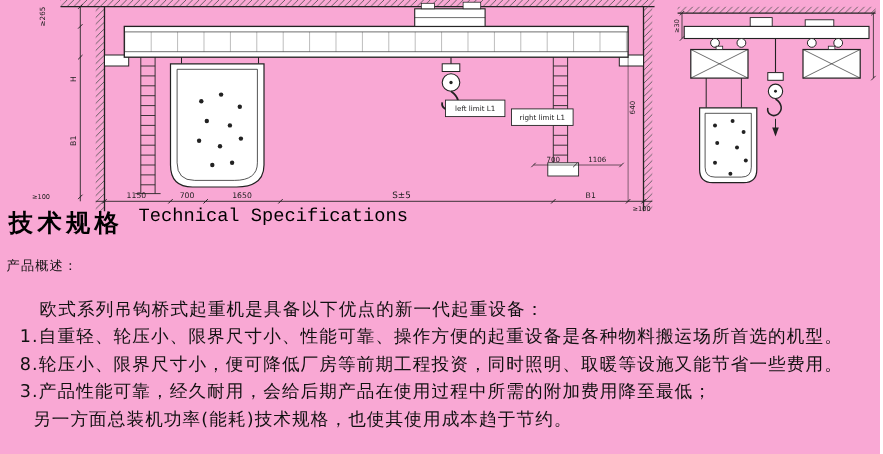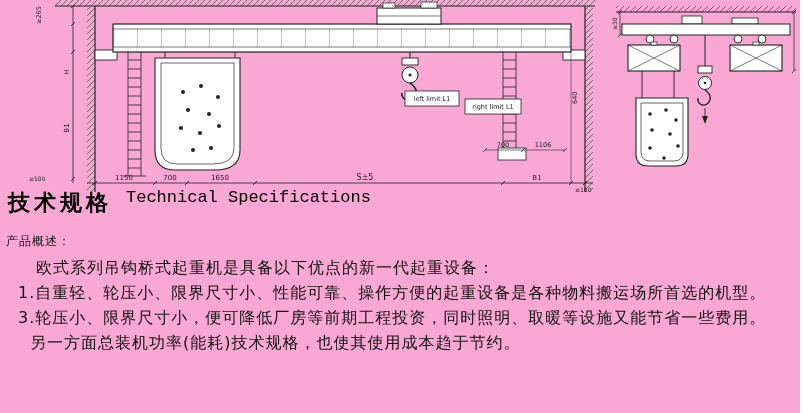--- a/index.html
+++ b/index.html
@@ -12,21 +12,21 @@
   svg text { font-family:"DejaVu Sans",sans-serif; fill:#222; }
   .front-view { position:absolute; left:25px; top:0; }
   .side-view  { position:absolute; left:612px; top:6px; }
 
   .heading-row { position:absolute; left:8px; top:188px; display:flex; align-items:flex-start; gap:14px; }
   .h-zh { font-size:22px; font-weight:bold; letter-spacing:4px; color:#000; }
   .h-en { font-family:Liberation Mono, monospace; font-size:17px; color:#000; }
 
   .overview-label { position:absolute; left:6px; top:233px; font-size:12px; letter-spacing:1px; }
 
-  .paragraphs { position:absolute; left:6px; top:255px; width:795px; }
+  .paragraphs { position:absolute; left:6px; top:268px; width:795px; }
   .para { height:25px; line-height:25px; font-size:16px; letter-spacing:1px; white-space:nowrap; }
   .ind-a { padding-left:30px; }
   .ind-b { padding-left:12px; }
   .ind-c { padding-left:24px; }
 </style>
 </head>
 <body>
 
 <div class="page">
 
@@ -215,17 +215,18 @@
   <div class="heading-row">
     <span class="h-zh">技术规格</span>
     <span class="h-en">Technical Specifications</span>
   </div>
 
   <div class="overview-label">产品概述：</div>
 
   <div class="paragraphs">
     <div class="para ind-a">欧式系列吊钩桥式起重机是具备以下优点的新一代起重设备：</div>
     <div class="para ind-b">1.自重轻、轮压小、限界尺寸小、性能可靠、操作方便的起重设备是各种物料搬运场所首选的机型。</div>
-    <div class="para ind-b">3.轮压小、限界尺寸小，便可降低厂房等前期工程投资，同时照明、取暖等设施又能节省一些费用。</div>
+    <div class="para ind-b">8.轮压小、限界尺寸小，便可降低厂房等前期工程投资，同时照明、取暖等设施又能节省一些费用。</div>
+    <div class="para ind-b">3.产品性能可靠，经久耐用，会给后期产品在使用过程中所需的附加费用降至最低；</div>
     <div class="para ind-c">另一方面总装机功率(能耗)技术规格，也使其使用成本趋于节约。</div>
   </div>
 
 </div>
 
 </body></html>

